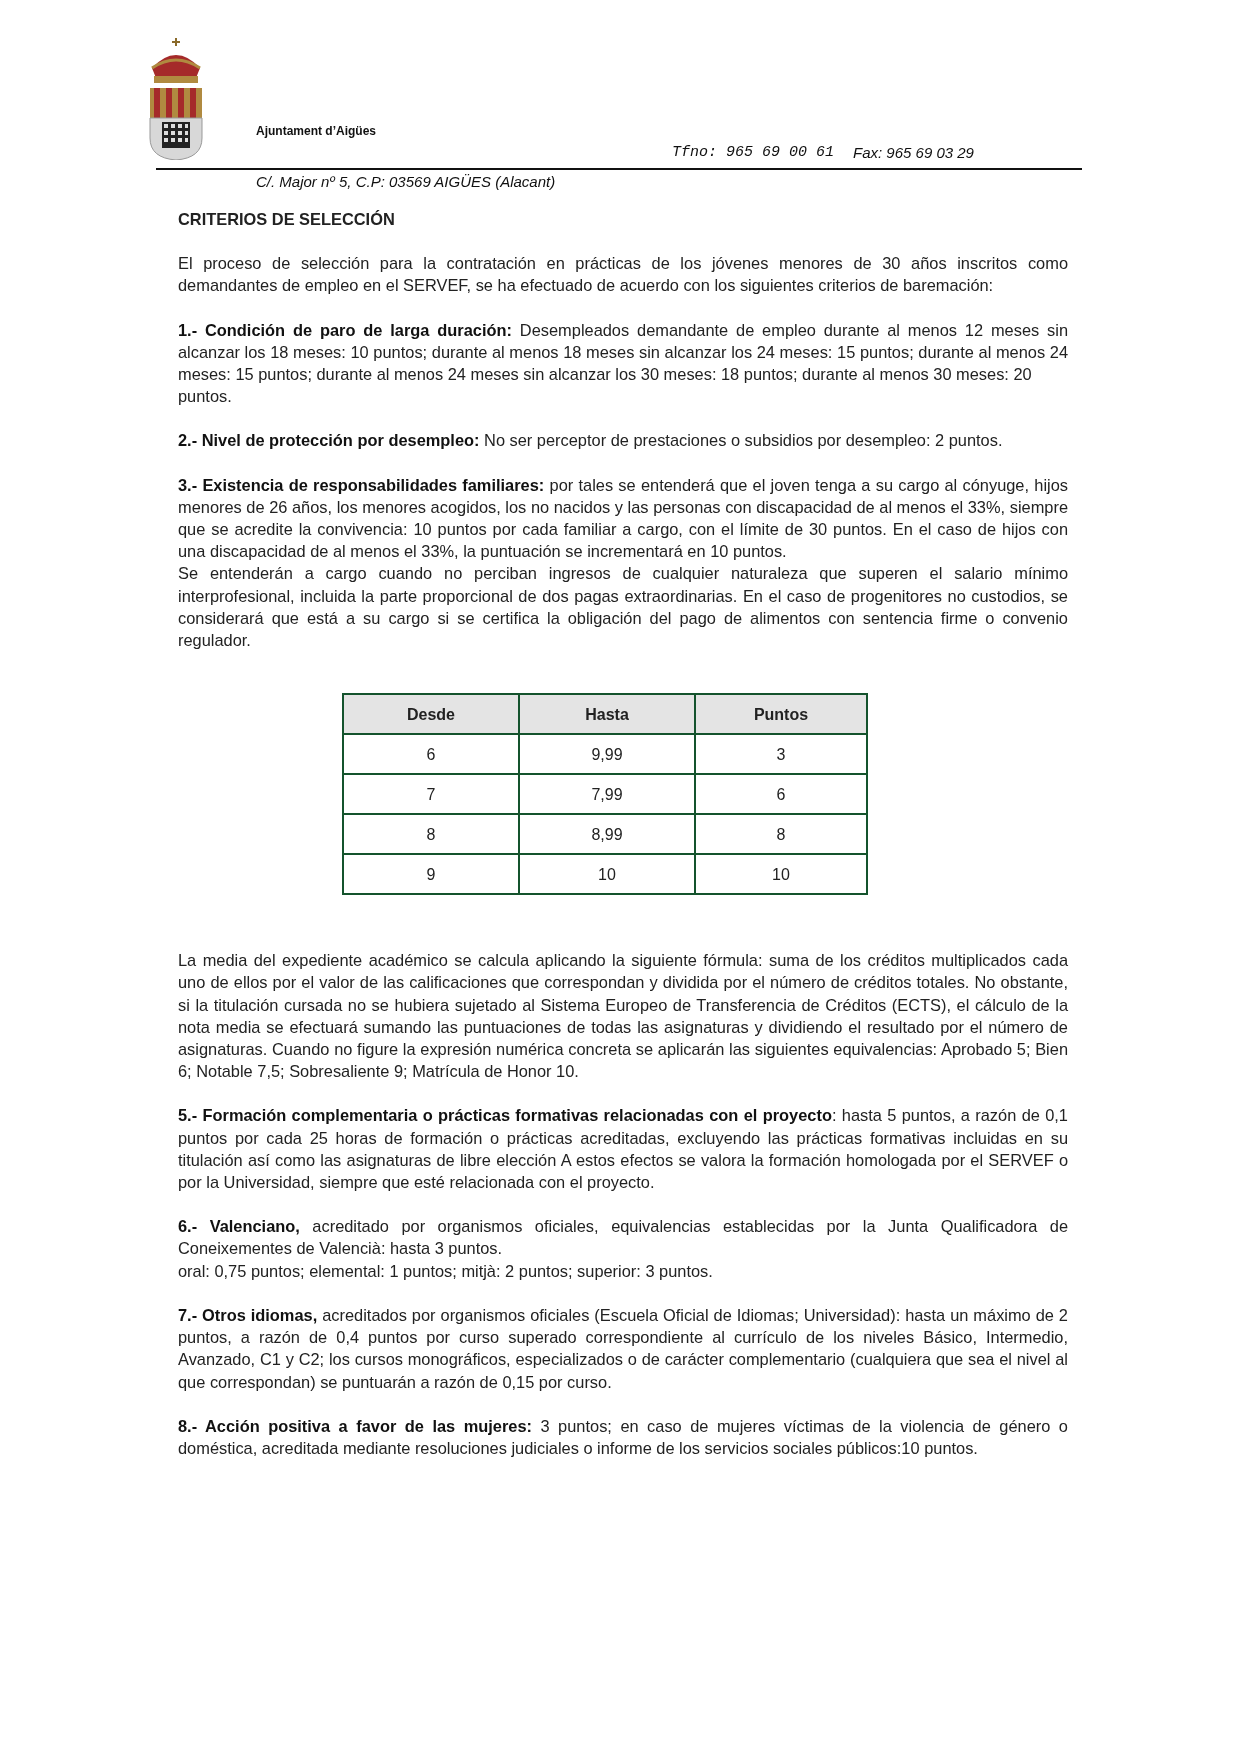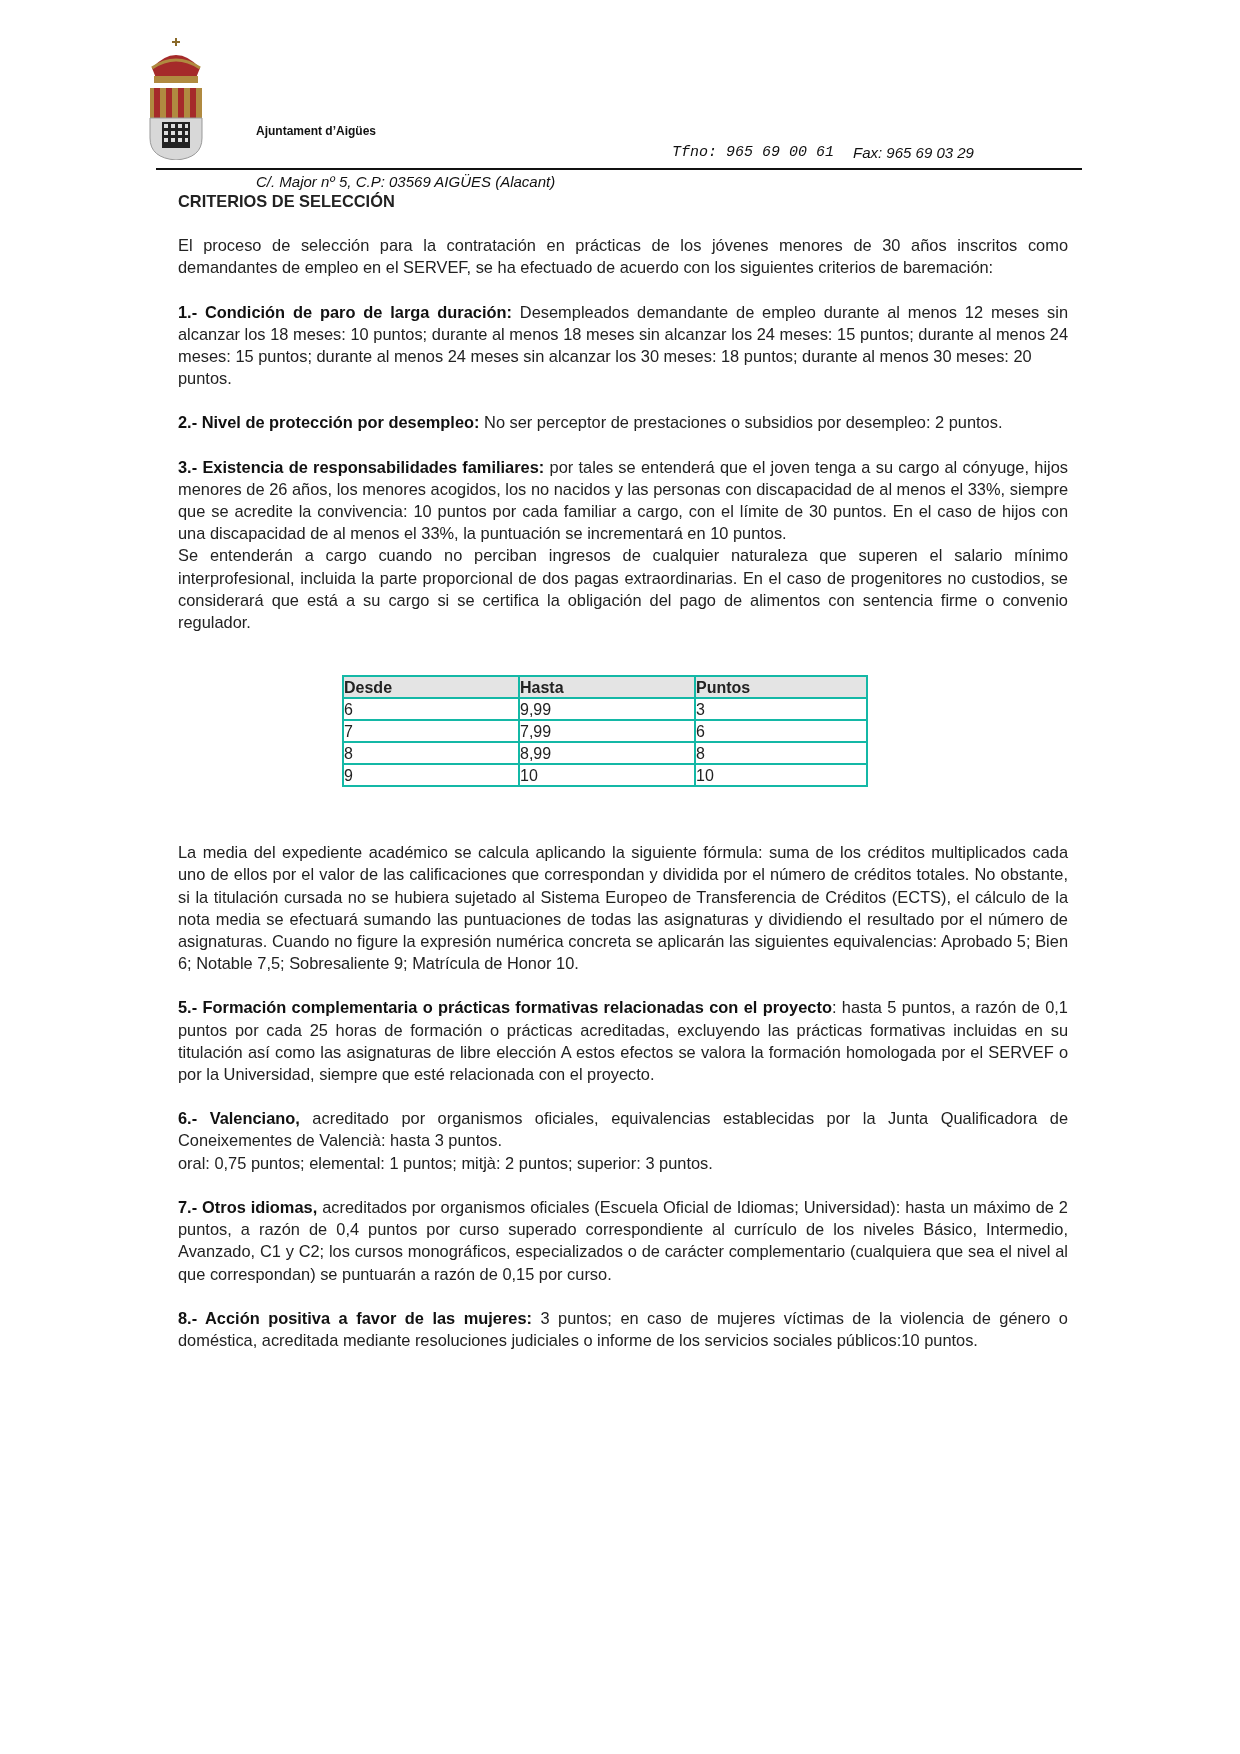--- a/index.html
+++ b/index.html
@@ -7,28 +7,28 @@
     width: 1240px; height: 1754px; position: relative; overflow: hidden;
     font-family: "Liberation Sans", sans-serif; color: #222;
   }
   .crest { position: absolute; left: 146px; top: 38px; width: 60px; height: 122px; }
   .hdr-name { position: absolute; left: 256px; top: 124px; font-size: 12px; font-weight: bold; color: #111; }
   .hdr-addr { position: absolute; left: 256px; top: 144px; font-size: 15px; font-style: italic; color: #111; margin-top: 29px; }
   .hdr-tel  { position: absolute; left: 672px; top: 144px; font-size: 15px; font-style: italic; color: #111; font-family: Liberation Mono, monospace; }
   .hdr-fax  { position: absolute; left: 833px; top: 144px; font-size: 15px; font-style: italic; color: #111; margin-left: 20px; }
   .hdr-rule { position: absolute; left: 156px; top: 168px; width: 926px; height: 2px; background: #111; }
 
-  .content { position: absolute; left: 178px; top: 190px; width: 890px; font-size: 16.4px; line-height: 22.2px; }
+  .content { position: absolute; left: 178px; top: 208px; width: 890px; font-size: 16.4px; line-height: 22.2px; }
   .content p { margin: 0; text-align: justify; }
   .title { font-weight: bold; margin-bottom: 22px !important; }
   .gap { height: 22px; }
   b { font-weight: bold; color: #111; }
 
   table.scale { margin: 20px 0 0 164px; border-collapse: collapse; width: 526px; font-size: 16px; }
-  table.scale th, table.scale td { border: 2px solid #14b8a6; text-align: left; padding: 0; height: 20px; line-height: 19px; }
+  table.scale th, table.scale td { border: 2px solid #14532d; text-align: center; padding: 9px; height: 20px; line-height: 19px; }
   table.scale th { background: #e4e4e4; font-weight: bold; }
   table.scale col.c1 { width: 176px; } table.scale col.c2 { width: 176px; }
 </style>
 </head>
 <body>
 
 <svg class="crest" viewBox="0 0 60 122">
   <rect x="29" y="0" width="2" height="8" fill="#8a6a2a"></rect>
   <rect x="26" y="3" width="8" height="2" fill="#8a6a2a"></rect>
   <path d="M6 30 Q30 4 54 30 L50 40 L10 40 Z" fill="#a52a2a"></path>

